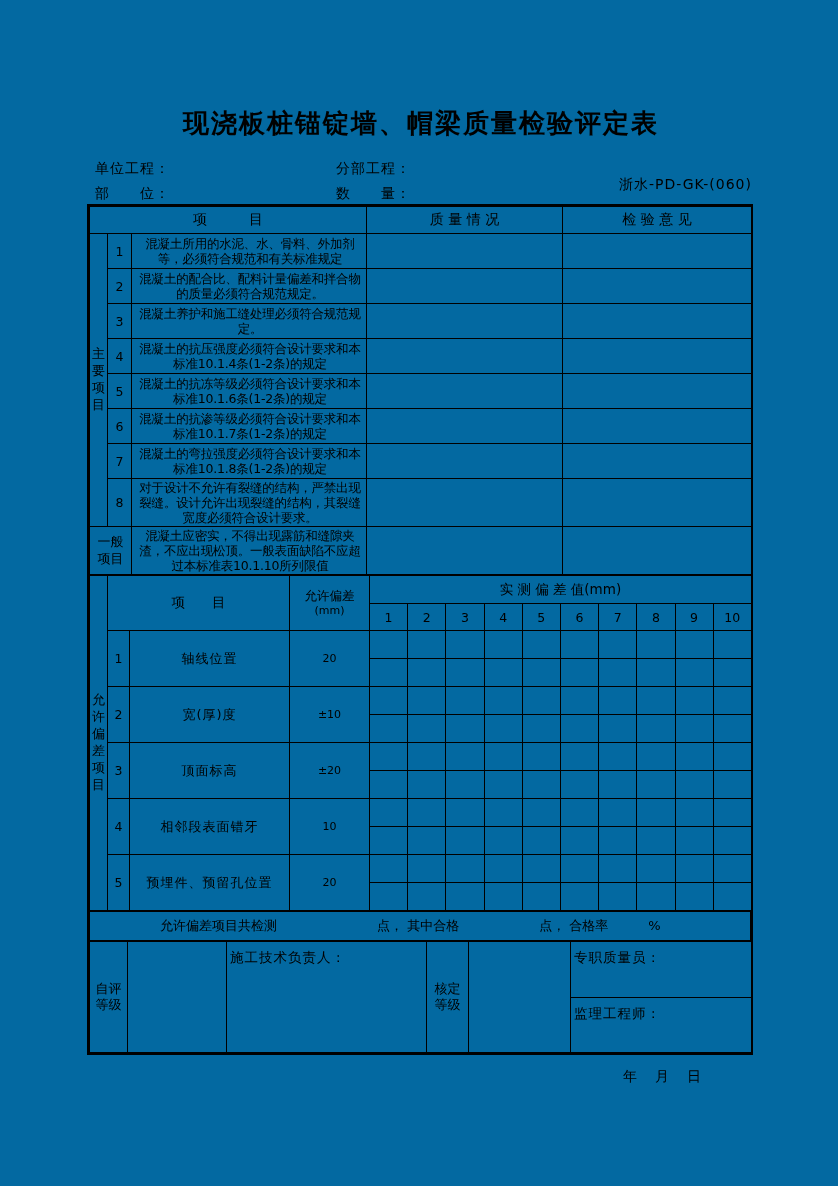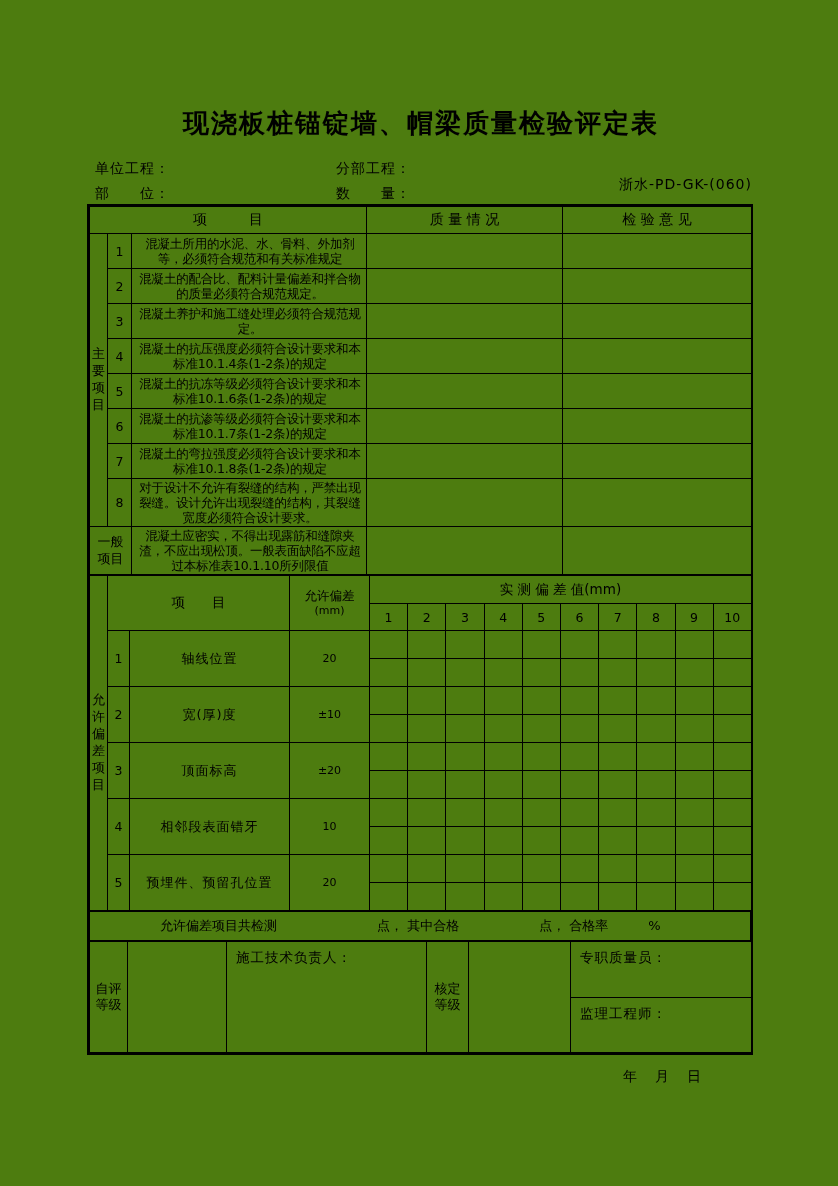--- a/index.html
+++ b/index.html
@@ -1,18 +1,18 @@
 <!DOCTYPE html>
 <html><head>
 <meta charset="utf-8">
 <style>
   * { margin:0; padding:0; box-sizing:border-box; }
   html,body { background:#fff; }
   .page {
-    position:relative; width:838px; height:1186px; background:#4d7c0f;
+    position:relative; width:838px; height:1186px; background:#0369a1;
     font-family:"DejaVu Sans", sans-serif; color:#000;
   }
   .title {
     position:absolute; top:106px; left:88px; width:666px;
     text-align:center; font-size:26px; font-weight:bold; letter-spacing:2px;
   }
   .hfield { position:absolute; font-size:14px; letter-spacing:1px; }
   .f-unit { top:160px; left:95px; }
   .f-div  { top:160px; left:336px; }
   .f-part { top:185px; left:95px; }
@@ -51,21 +51,21 @@
   .t2 .tol { text-align:center; font-size:11px; }
 
   
   .t3 td { height:29px; font-size:13px; vertical-align:middle; padding-left:70px; }
   .gap1 { display:inline-block; width:100px; }
   .gap2 { display:inline-block; width:80px; }
   .gap3 { display:inline-block; width:40px; }
 
   
   .t4 td { font-size:13.5px; }
-  .t4 .lab { vertical-align:top; padding:7px 4px 0 9px; letter-spacing:1px; }
+  .t4 .lab { vertical-align:top; padding:7px 4px 0 3px; letter-spacing:1px; }
   .t4 .half1 { height:56px; }
   .t4 .half2 { height:55px; }
 
   .dateline {
     position:absolute; top:1068px; left:81px; width:664px;
     text-align:right; padding-right:42px; font-size:14px; letter-spacing:2px;
   }
 </style>
 </head>
 <body>

